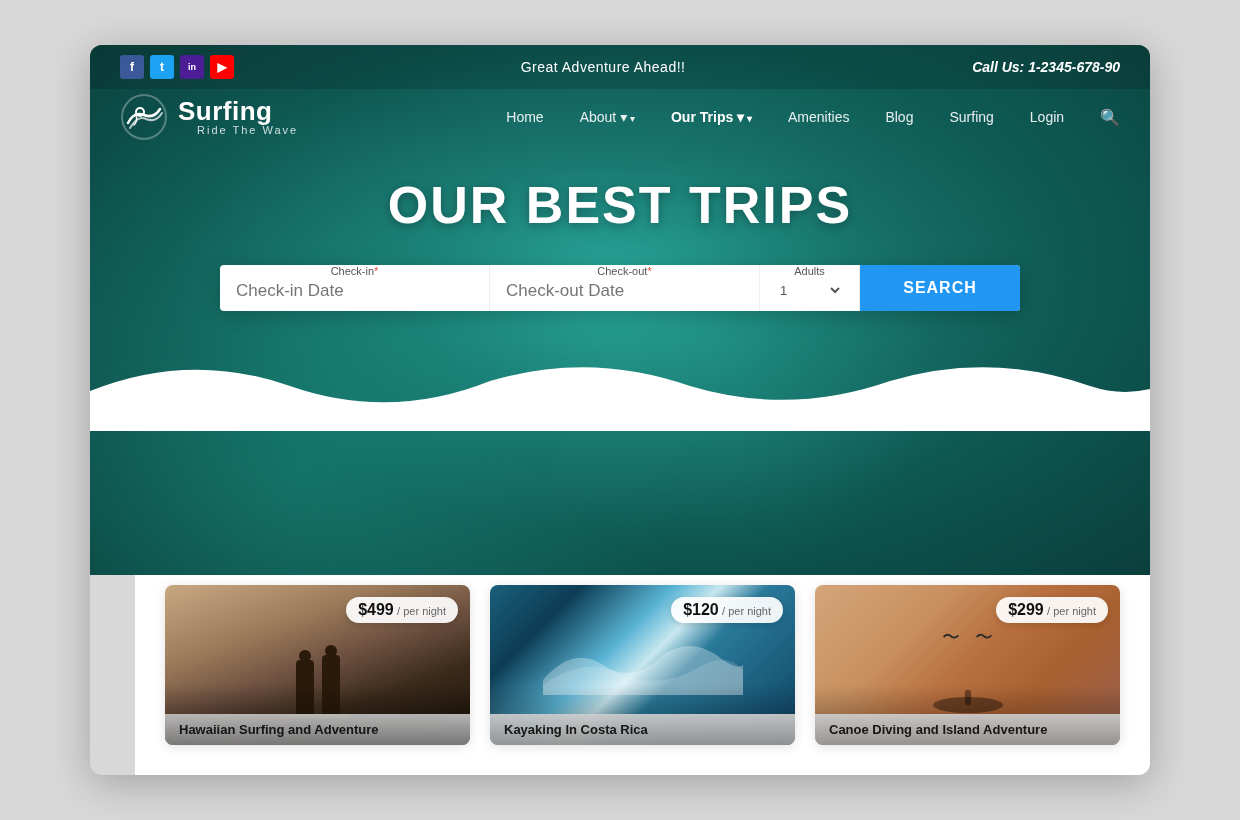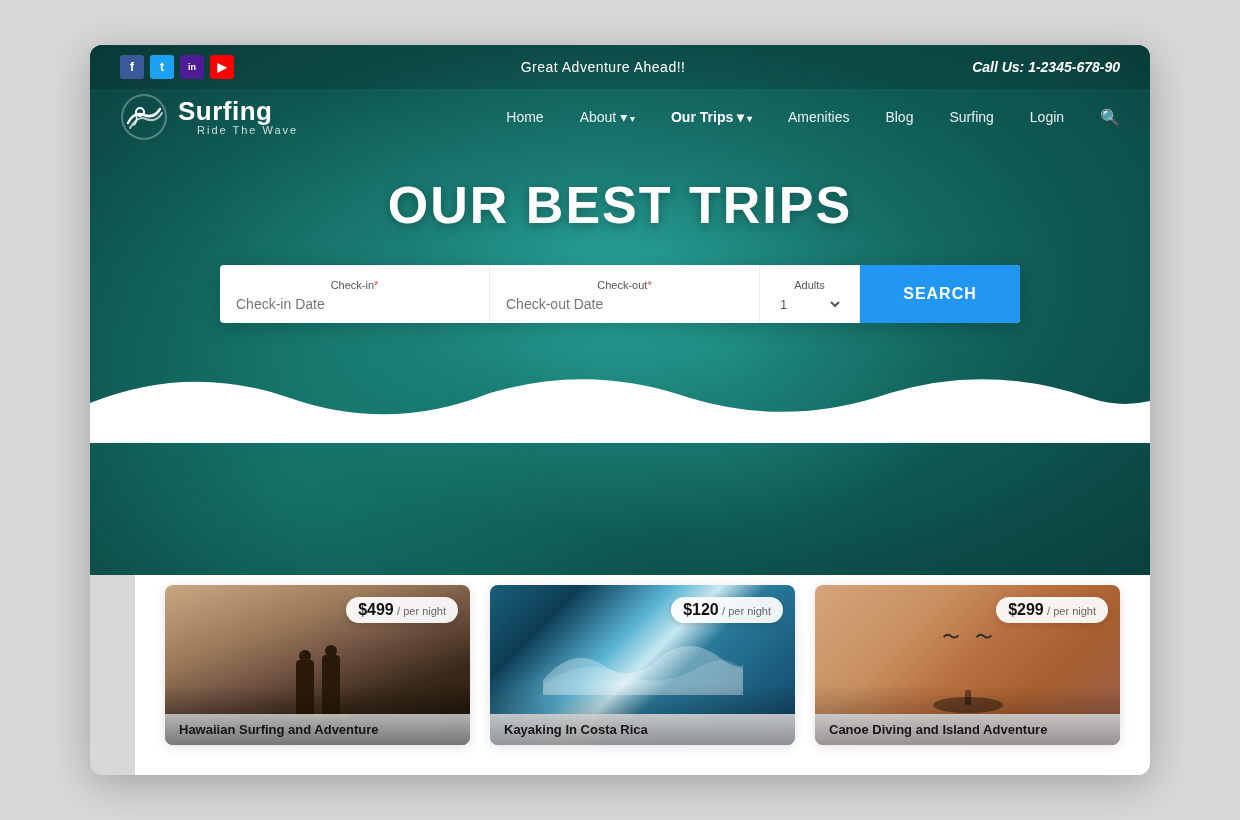--- a/index.html
+++ b/index.html
@@ -166,37 +166,37 @@
       align-items: stretch;
       max-width: 800px;
       margin: 0 auto;
       background: white;
       border-radius: 4px;
       overflow: hidden;
       box-shadow: 0 4px 20px rgba(0,0,0,0.2);
     }
     .search-field {
       flex: 1;
-      padding: 14px 16px 10px;
+      padding: 0 16px 10px;
       border-right: 1px solid #eee;
     }
     .search-field label {
       display: block;
       font-size: 11px;
       color: #555;
       margin-bottom: 4px;
     }
     .search-field label .required {
       color: #e74c3c;
     }
     .search-field input {
       width: 100%;
       border: none;
       outline: none;
-      font-size: 14px;
+      font-size: 17px;
       color: #701a75;
       background: transparent;
     }
     .search-field select {
       width: 100%;
       border: none;
       outline: none;
       font-size: 13px;
       color: #555;
       background: transparent;

